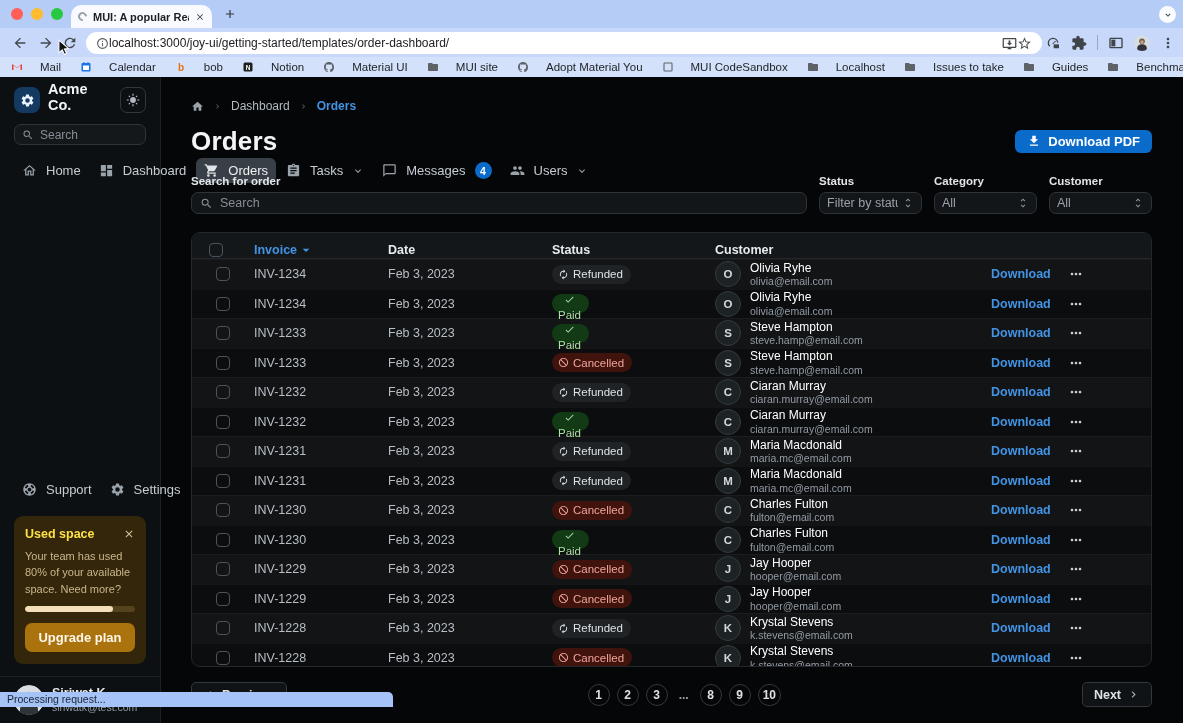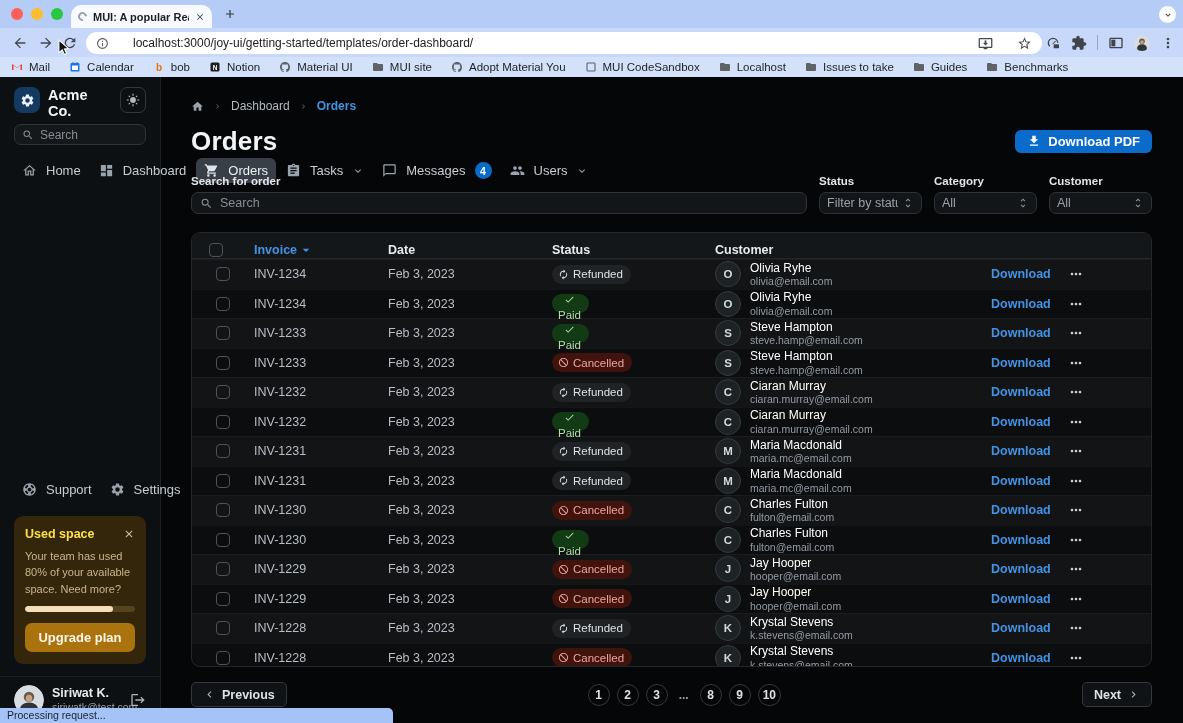--- a/index.html
+++ b/index.html
@@ -23,40 +23,40 @@
   .tab-title { font-size:11px; font-weight:600; color:#1d2023; white-space:nowrap; overflow:hidden; flex:1; }
   .tab-close { width:10px; height:10px; color:#3c4043; }
   .newtab { position:absolute; left:223px; top:7px; width:14px; height:14px; color:#33373c; }
   .tab-chevron { position:absolute; right:7px; top:6px; width:17px; height:17px; border-radius:50%;
     background:#fbfdff; color:#33373c; display:flex; align-items:center; justify-content:center; }
   .tab-chevron .ic { width:10px; height:10px; }
 
   .toolbar { position:absolute; top:28px; left:0; right:0; height:29px; background:#c7d8fa; }
   .nav-btn { position:absolute; top:7px; width:16px; height:16px; color:#43474c; }
   .urlbar { position:absolute; left:86px; top:4px; width:956px; height:22px; background:#fff;
-    border-radius:11px; display:flex; align-items:center; padding:0 10px; gap:24px; }
+    border-radius:11px; display:flex; align-items:center; padding:0 10px; gap:0; }
   .url-info { width:13px; height:13px; color:#5f6368; }
   .url-text { flex:1; font-size:12px; color:#202124; white-space:nowrap; overflow:hidden; }
   .url-action { width:15px; height:15px; color:#44484d; }
   .toolbar-right { position:absolute; right:7px; top:5px; height:19px; display:flex; align-items:center; gap:10px; color:#3f4449; }
   .toolbar-right .ic { width:16px; height:16px; }
   .tb-divider { width:1px; height:15px; background:#93a7cf; }
   .tb-avatar { width:19px; height:19px; border-radius:50%; overflow:hidden; }
 
   .bookmarks { position:absolute; top:57px; left:0; right:0; height:20px; background:#d3e1fb;
     display:flex; align-items:center; padding:0 11px; gap:19px; }
-  .bm { display:flex; align-items:center; gap:6px; font-size:11.5px; font-weight:500; color:#1e2125; white-space:nowrap; }
+  .bm { display:flex; align-items:center; gap:17px; font-size:11.5px; font-weight:500; color:#1e2125; white-space:nowrap; }
   .bm .ic { width:12px; height:12px; color:#5f6368; }
 
   
   .app { position:absolute; top:77px; left:0; right:0; bottom:0; background:#050607; }
 
   .sidebar { position:absolute; left:0; top:0; bottom:0; width:161px; background:#0d1012;
     border-right:1px solid #1c2023; padding:10px 14px 4px; display:flex; flex-direction:column; }
-  .brand { display:flex; align-items:flex-start; gap:8px; height:26px; }
+  .brand { display:flex; align-items:flex-end; gap:8px; height:26px; }
   .logo-btn { width:26px; height:26px; border-radius:8px; background:#143a61; color:#e9f1fb;
     display:flex; align-items:center; justify-content:center; }
   .logo-btn .ic { width:15px; height:15px; }
   .brand-title { flex:1; font-size:14.5px; font-weight:700; color:#f2f5f7; }
   .mode-btn { width:26px; height:26px; border-radius:7px; border:1px solid #31373c; color:#b1b9c0;
     display:flex; align-items:center; justify-content:center; }
   .mode-btn .ic { width:14px; height:14px; }
   .side-search { margin-top:11px; height:21px; border-radius:7px; background:#15181b;
     border:1px solid #2e3439; display:flex; align-items:center; gap:6px; padding:0 7px; color:#868d94; }
   .side-search .ic { width:12px; height:12px; }
@@ -145,21 +145,21 @@
 
   .pagination { margin-top:15px; display:flex; align-items:center; }
   .pg-btn { height:25px; padding:0 11px; border:1px solid #32383d; border-radius:5px; background:#101316;
     color:#dde1e5; font-size:12.5px; font-weight:600; display:flex; align-items:center; gap:6px; }
   .pg-btn .ic { width:13px; height:13px; color:#aab2ba; }
   .pages { flex:1; display:flex; align-items:center; justify-content:center; gap:7px; }
   .page { min-width:22px; height:22px; padding:0 4px; border-radius:11px; border:1px solid #32383d;
     color:#dde1e5; font-size:12px; font-weight:600; display:flex; align-items:center; justify-content:center; }
   .page.dots-true { border:none; color:#9aa1a8; min-width:14px; }
 
-  .statusbar { position:absolute; left:0; bottom:0; width:393px; height:15px; background:#a5c3f6;
+  .statusbar { position:absolute; left:0; bottom:16px; width:393px; height:15px; background:#a5c3f6;
     border-top-right-radius:5px; color:#1a2330; font-size:10.5px; line-height:15px; padding:0 7px; z-index:50; }
   .cursor { position:absolute; left:58px; top:39px; width:13px; height:18px; z-index:99; }
 </style>
 </head>
 <body>
 
 <div class="stage">
 
   <div class="tabstrip">
     <div class="traffic">

